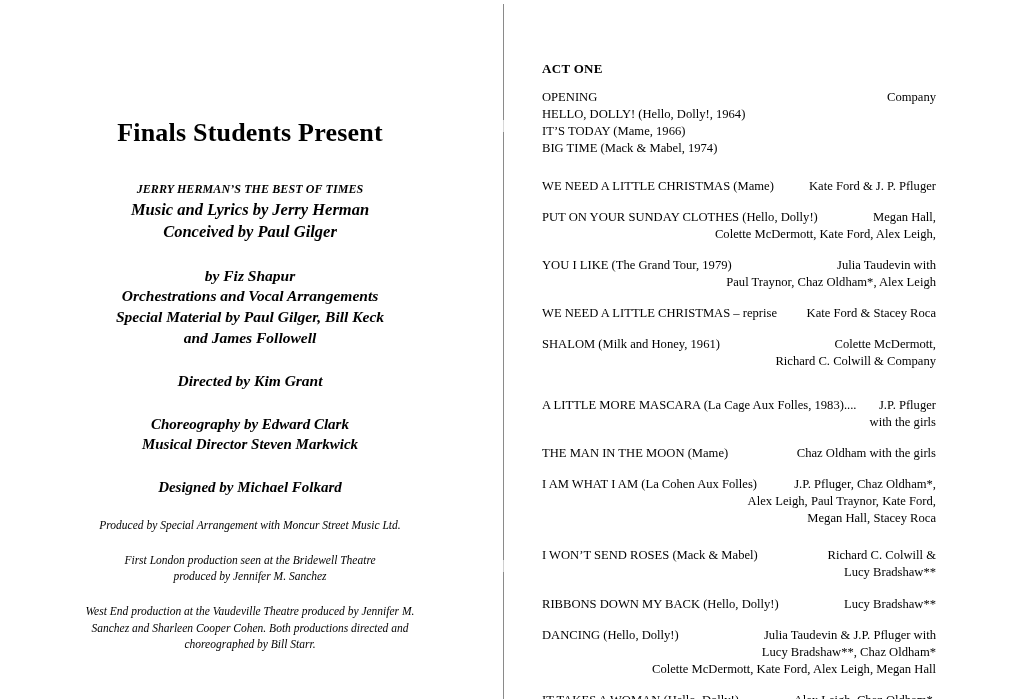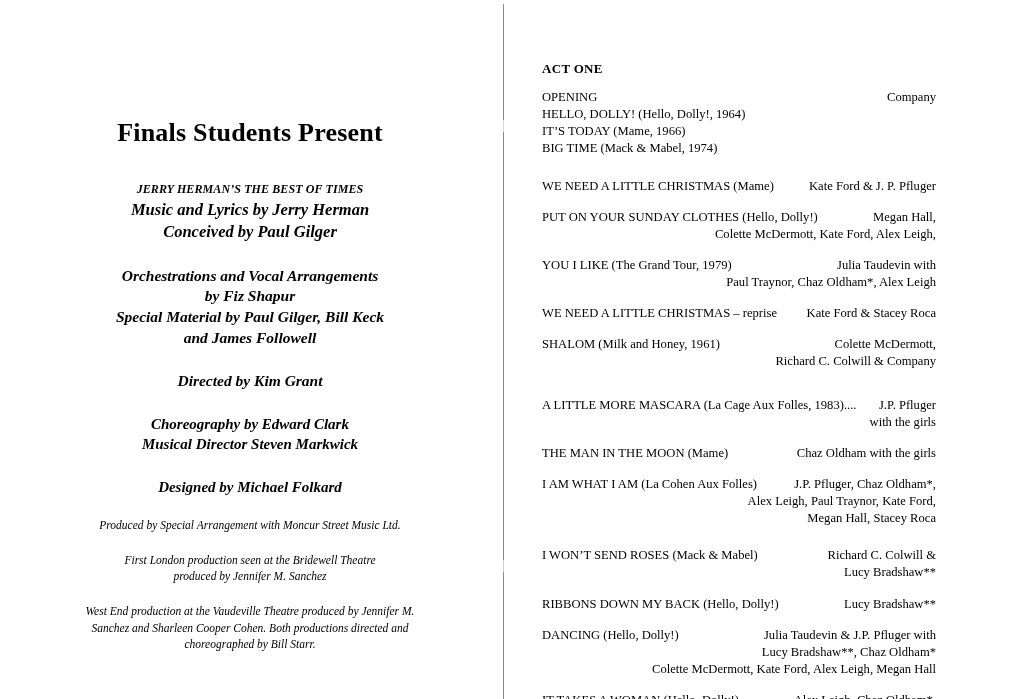--- a/index.html
+++ b/index.html
@@ -160,22 +160,22 @@
   <div class="left-page">
     <div class="left-inner">
 
       <div class="title-main">Finals Students Present</div>
 
       <div class="show-title">JERRY HERMAN’S THE BEST OF TIMES</div>
       <div class="credit-lg">Music and Lyrics by Jerry Herman</div>
       <div class="credit-lg">Conceived by Paul Gilger</div>
 
       <div class="blk">
+        <div class="credit-md">by Fiz Shapur</div>
         <div class="credit-md">Orchestrations and Vocal Arrangements</div>
-        <div class="credit-md">by Fiz Shapur</div>
         <div class="credit-md">Special Material by Paul Gilger, Bill Keck</div>
         <div class="credit-md">and James Followell</div>
       </div>
 
       <div class="blk">
         <div class="credit-md">Directed by Kim Grant</div>
       </div>
 
       <div class="blk">
         <div class="credit-sm">Choreography by Edward Clark</div>

